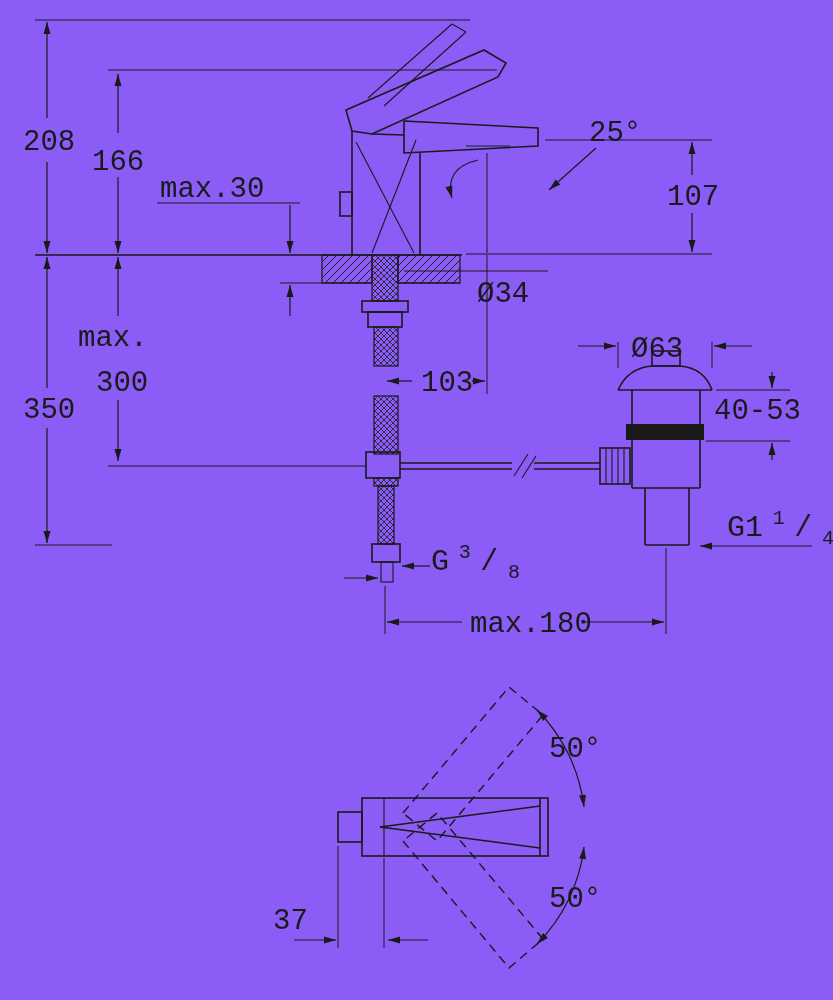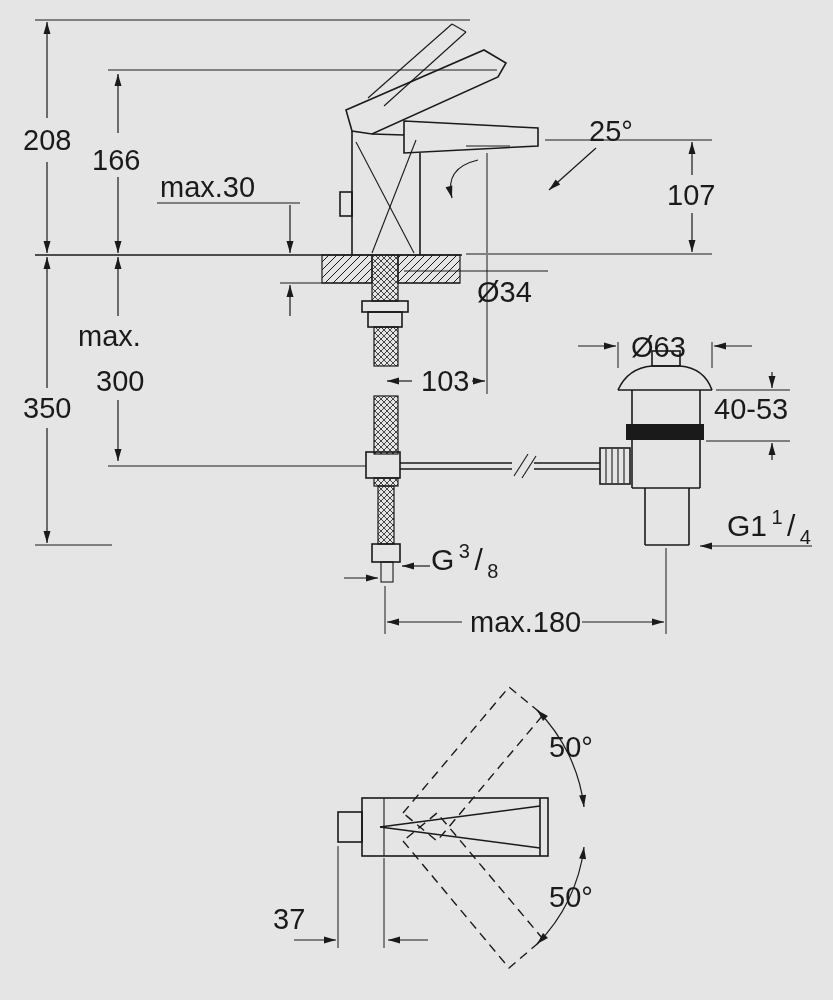--- a/index.html
+++ b/index.html
@@ -1,17 +1,17 @@
 <!DOCTYPE html>
 <html><head>
 <meta charset="utf-8">
 <style>
   html,body{margin:0;padding:0;background:#ffffff;}
-  .stage{position:relative;width:833px;height:1000px;background:#e5e5e5;overflow:hidden;
-         font-family:Liberation Sans, sans-serif;}
+  .stage{position:relative;width:833px;height:1000px;background:#8b5cf6;overflow:hidden;
+         font-family:Liberation Mono, monospace;}
   svg{position:absolute;left:0;top:0;}
   .dim{font-size:29px;fill:#1a1a1a;}
   .dim-big{font-size:30px;fill:#1a1a1a;}
   .frac{font-size:20px;fill:#1a1a1a;}
   .outline{stroke:#1a1a1a;stroke-width:1.6;fill:none;}
   .outline-thin{stroke:#1a1a1a;stroke-width:1.1;fill:none;}
   .dimline{stroke:#1a1a1a;stroke-width:1.2;fill:none;}
   .extline{stroke:#1a1a1a;stroke-width:1;fill:none;}
   .dashed{stroke:#1a1a1a;stroke-width:1.4;fill:none;stroke-dasharray:9 6;}
   .hatched{stroke:#1a1a1a;stroke-width:1.2;}

